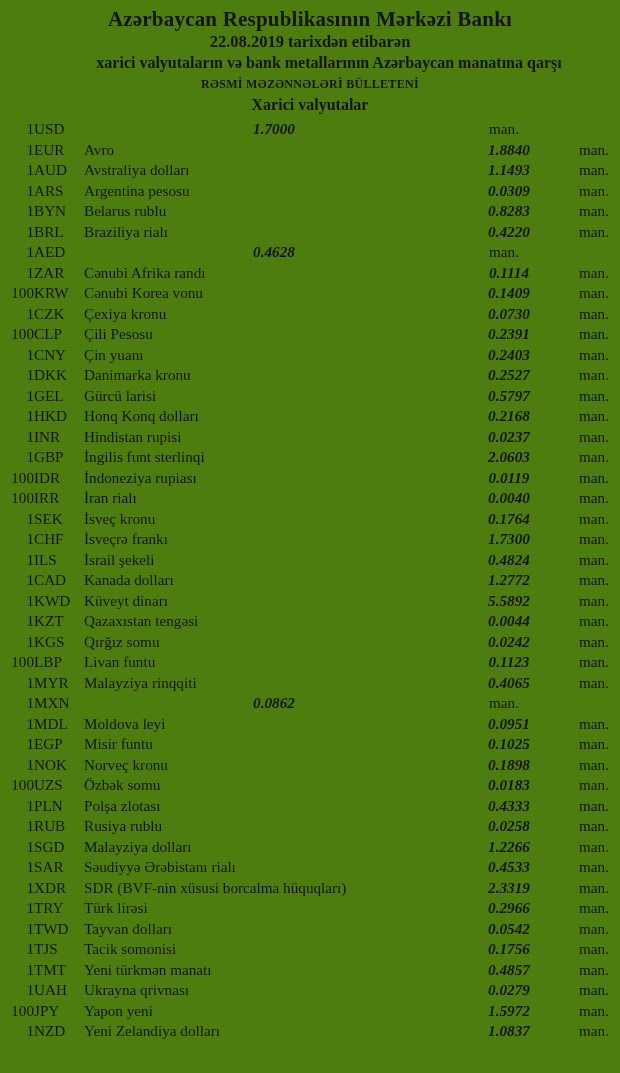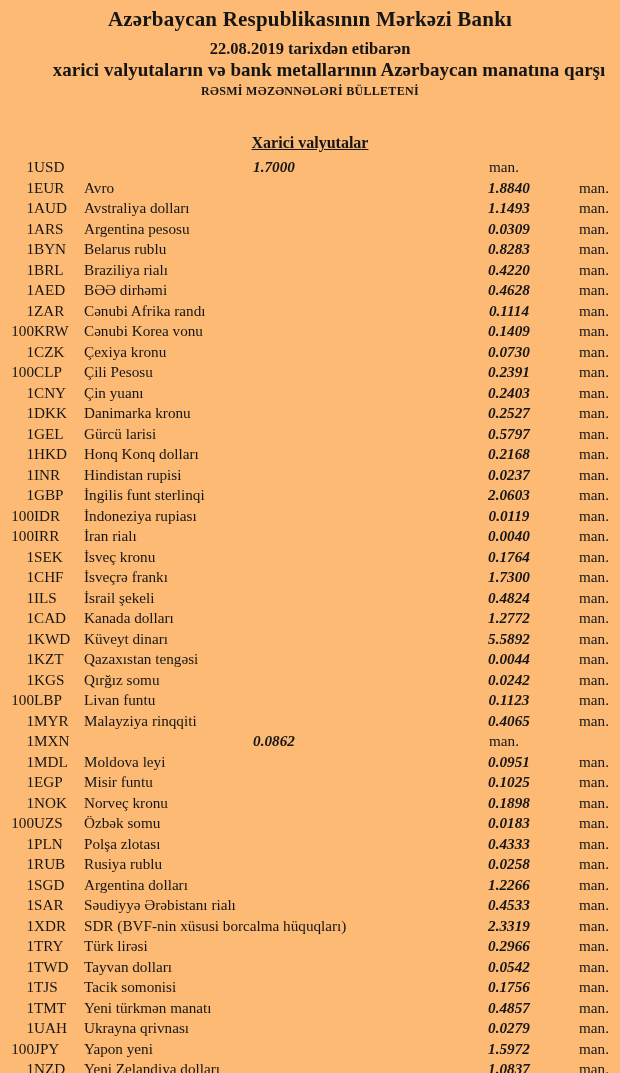--- a/index.html
+++ b/index.html
@@ -1,31 +1,31 @@
 <!DOCTYPE html>
 <html><head>
 <meta charset="utf-8">
 <style>
   html, body { margin: 0; padding: 0; background: #ffffff; }
   .page {
     position: relative;
     width: 620px;
     height: 1073px;
-    background: #fdba74;
+    background: #4d7c0f;
     color: #151515;
     font-family: "Liberation Serif", "DejaVu Serif", serif;
     overflow: hidden;
     box-sizing: border-box;
   }
   .hdr { text-align: center; font-weight: bold; }
   .bank-title   { padding-top: 7px; font-size: 21px; line-height: 25px; letter-spacing: 0.2px; }
-  .date-line    { margin-top: 7px; font-size: 16.5px; line-height: 20px; }
-  .subject-line { font-size: 19px; line-height: 21px; padding-left: 38px; }
+  .date-line    { margin-top: 0; font-size: 16.5px; line-height: 20px; }
+  .subject-line { font-size: 16px; line-height: 21px; padding-left: 38px; }
   .bulletin-title { font-size: 12px; line-height: 22px; letter-spacing: 0.3px; }
-  .section-title { margin-top: 31px; font-size: 16px; line-height: 20px; text-decoration: underline; }
+  .section-title { font-size: 16px; line-height: 20px; }
 
   .rates-table { margin-top: 4px; padding-right: 22px; }
   .row {
     display: grid;
     grid-template-columns: 34px 50px 1fr 90px 44px;
     line-height: 20.5px;
     font-size: 15.2px;
     white-space: nowrap;
   }
   .qty  { text-align: right; }
@@ -81,21 +81,20 @@
       <div class="row">
         <span class="qty">1</span>
         <span class="code">BRL</span>
         <span class="name">Braziliya rialı</span>
         <span class="rate">0.4220</span>
         <span class="unit">man.</span>
       </div>
       <div class="row">
         <span class="qty">1</span>
         <span class="code">AED</span>
-        <span class="name">BƏƏ dirhəmi</span>
         <span class="rate">0.4628</span>
         <span class="unit">man.</span>
       </div>
       <div class="row">
         <span class="qty">1</span>
         <span class="code">ZAR</span>
         <span class="name">Cənubi Afrika randı</span>
         <span class="rate">0.1114</span>
         <span class="unit">man.</span>
       </div>
@@ -283,21 +282,21 @@
       <div class="row">
         <span class="qty">1</span>
         <span class="code">RUB</span>
         <span class="name">Rusiya rublu</span>
         <span class="rate">0.0258</span>
         <span class="unit">man.</span>
       </div>
       <div class="row">
         <span class="qty">1</span>
         <span class="code">SGD</span>
-        <span class="name">Argentina dolları</span>
+        <span class="name">Malayziya dolları</span>
         <span class="rate">1.2266</span>
         <span class="unit">man.</span>
       </div>
       <div class="row">
         <span class="qty">1</span>
         <span class="code">SAR</span>
         <span class="name">Səudiyyə Ərəbistanı rialı</span>
         <span class="rate">0.4533</span>
         <span class="unit">man.</span>
       </div>

